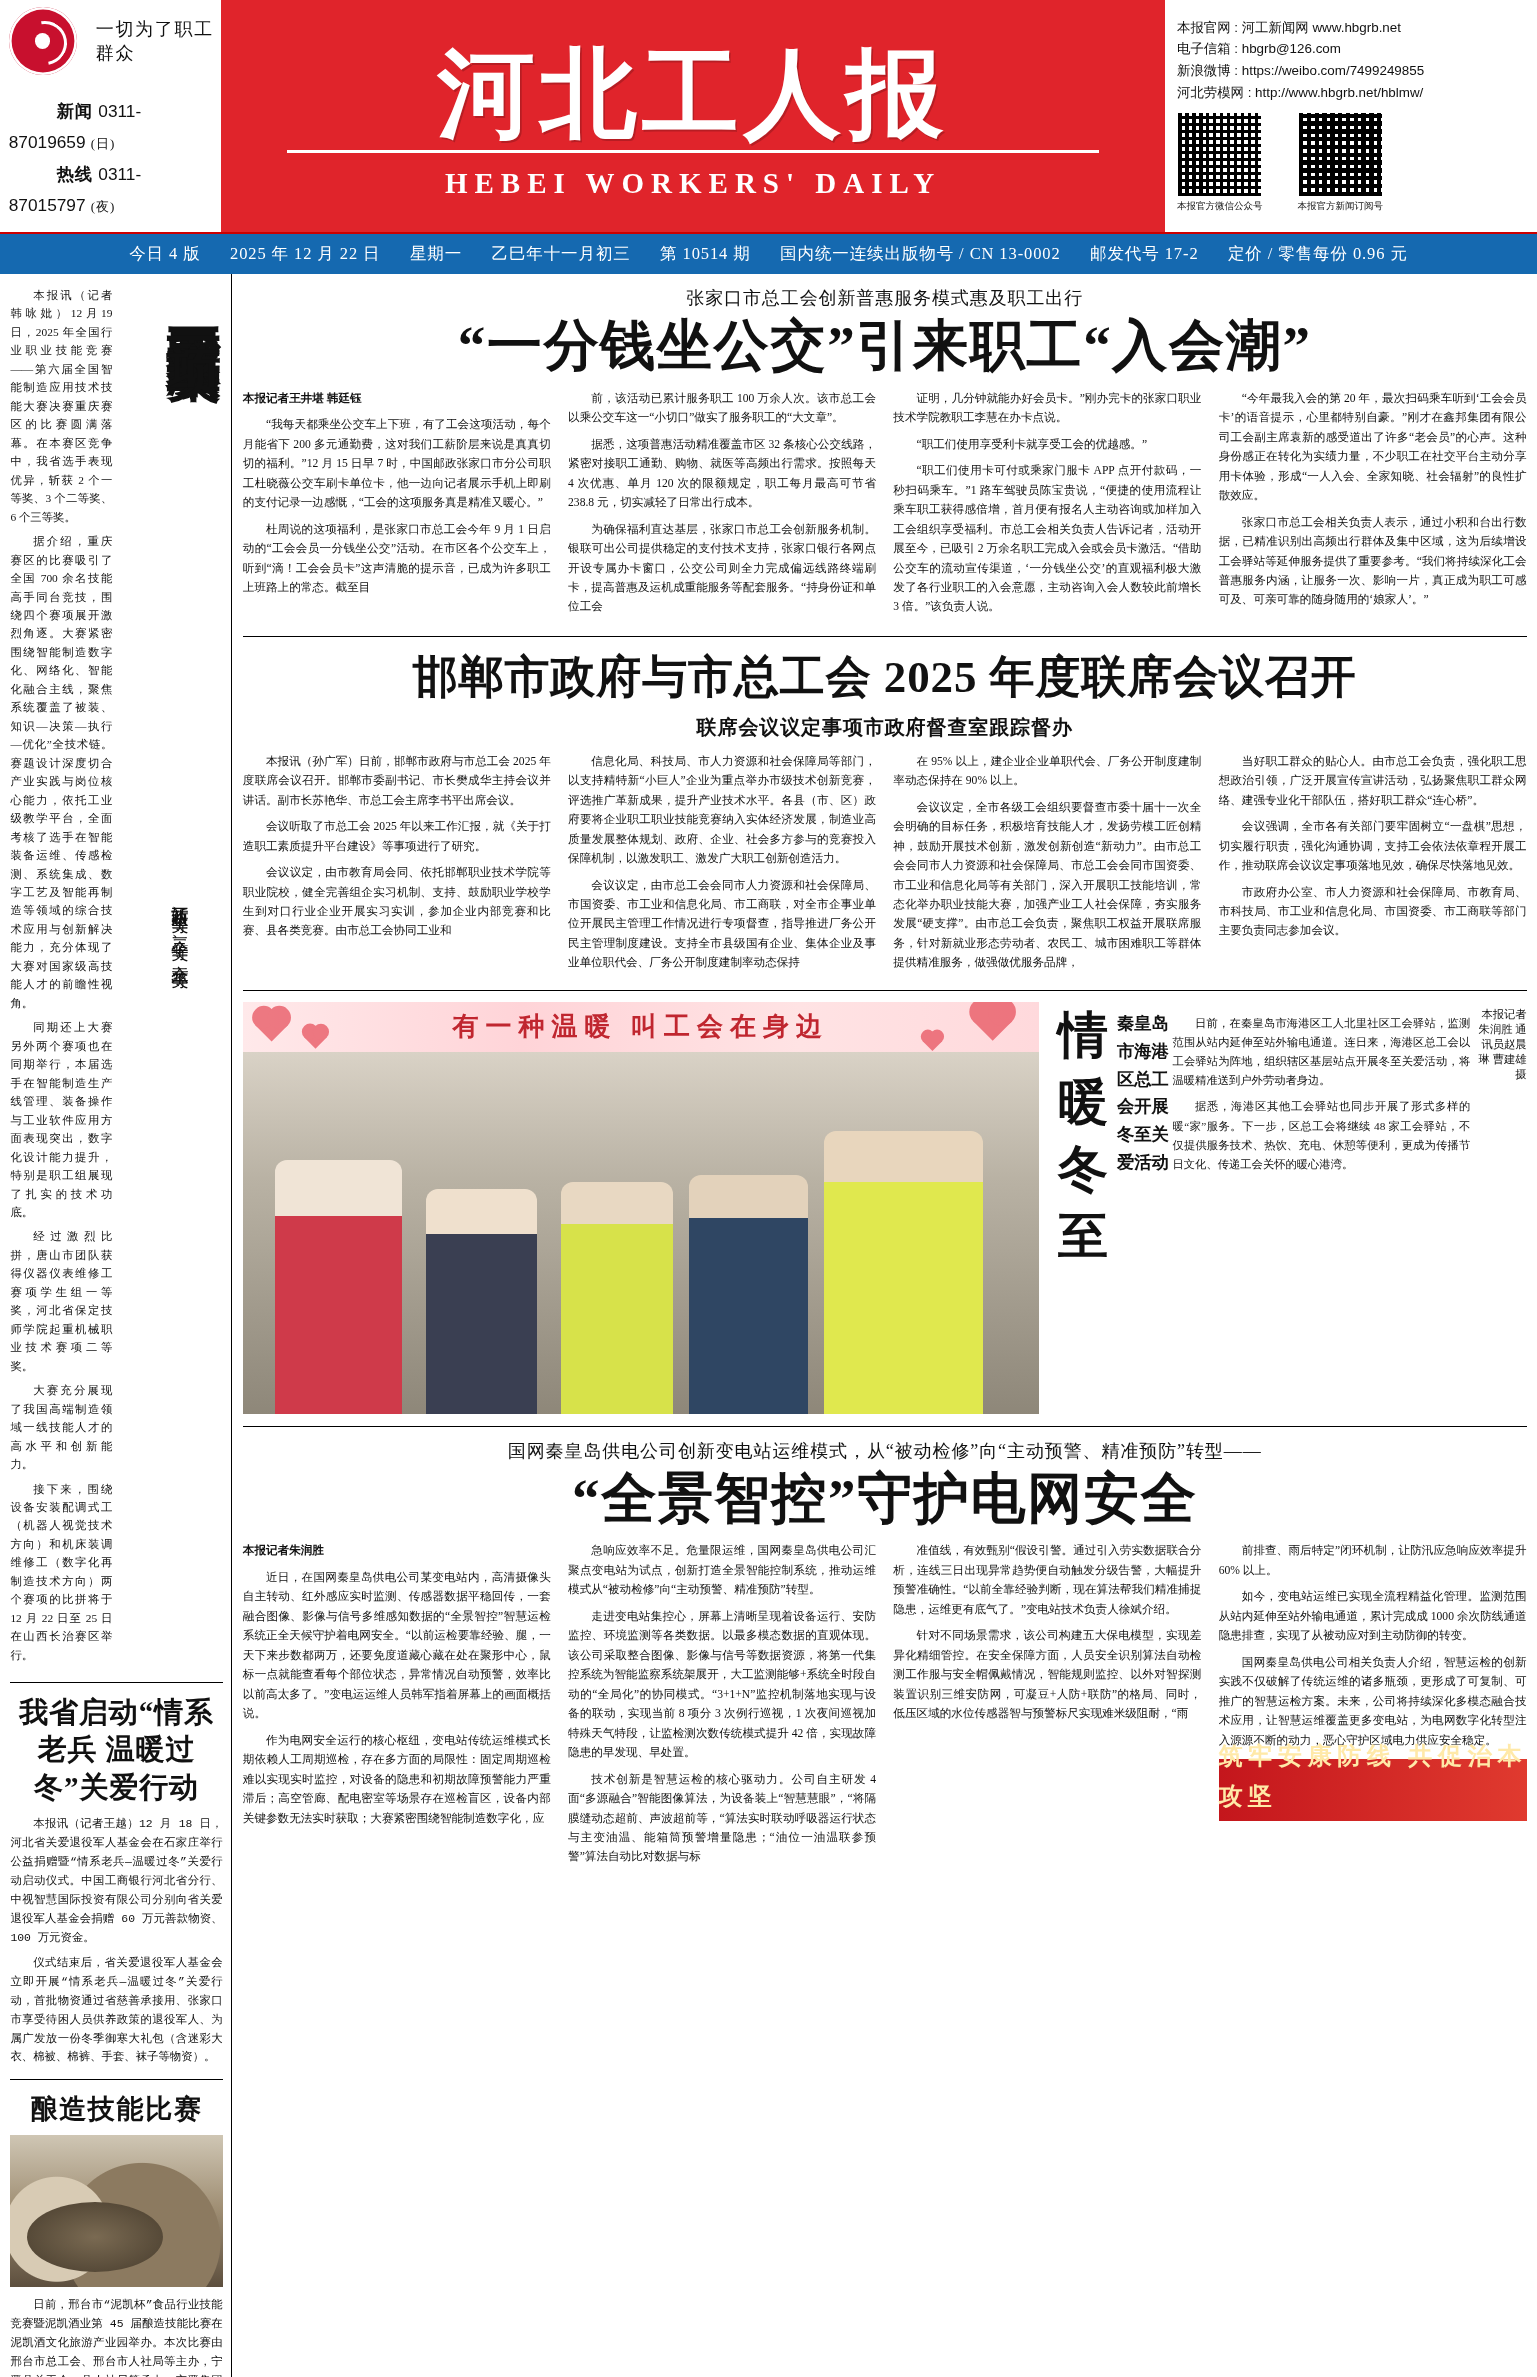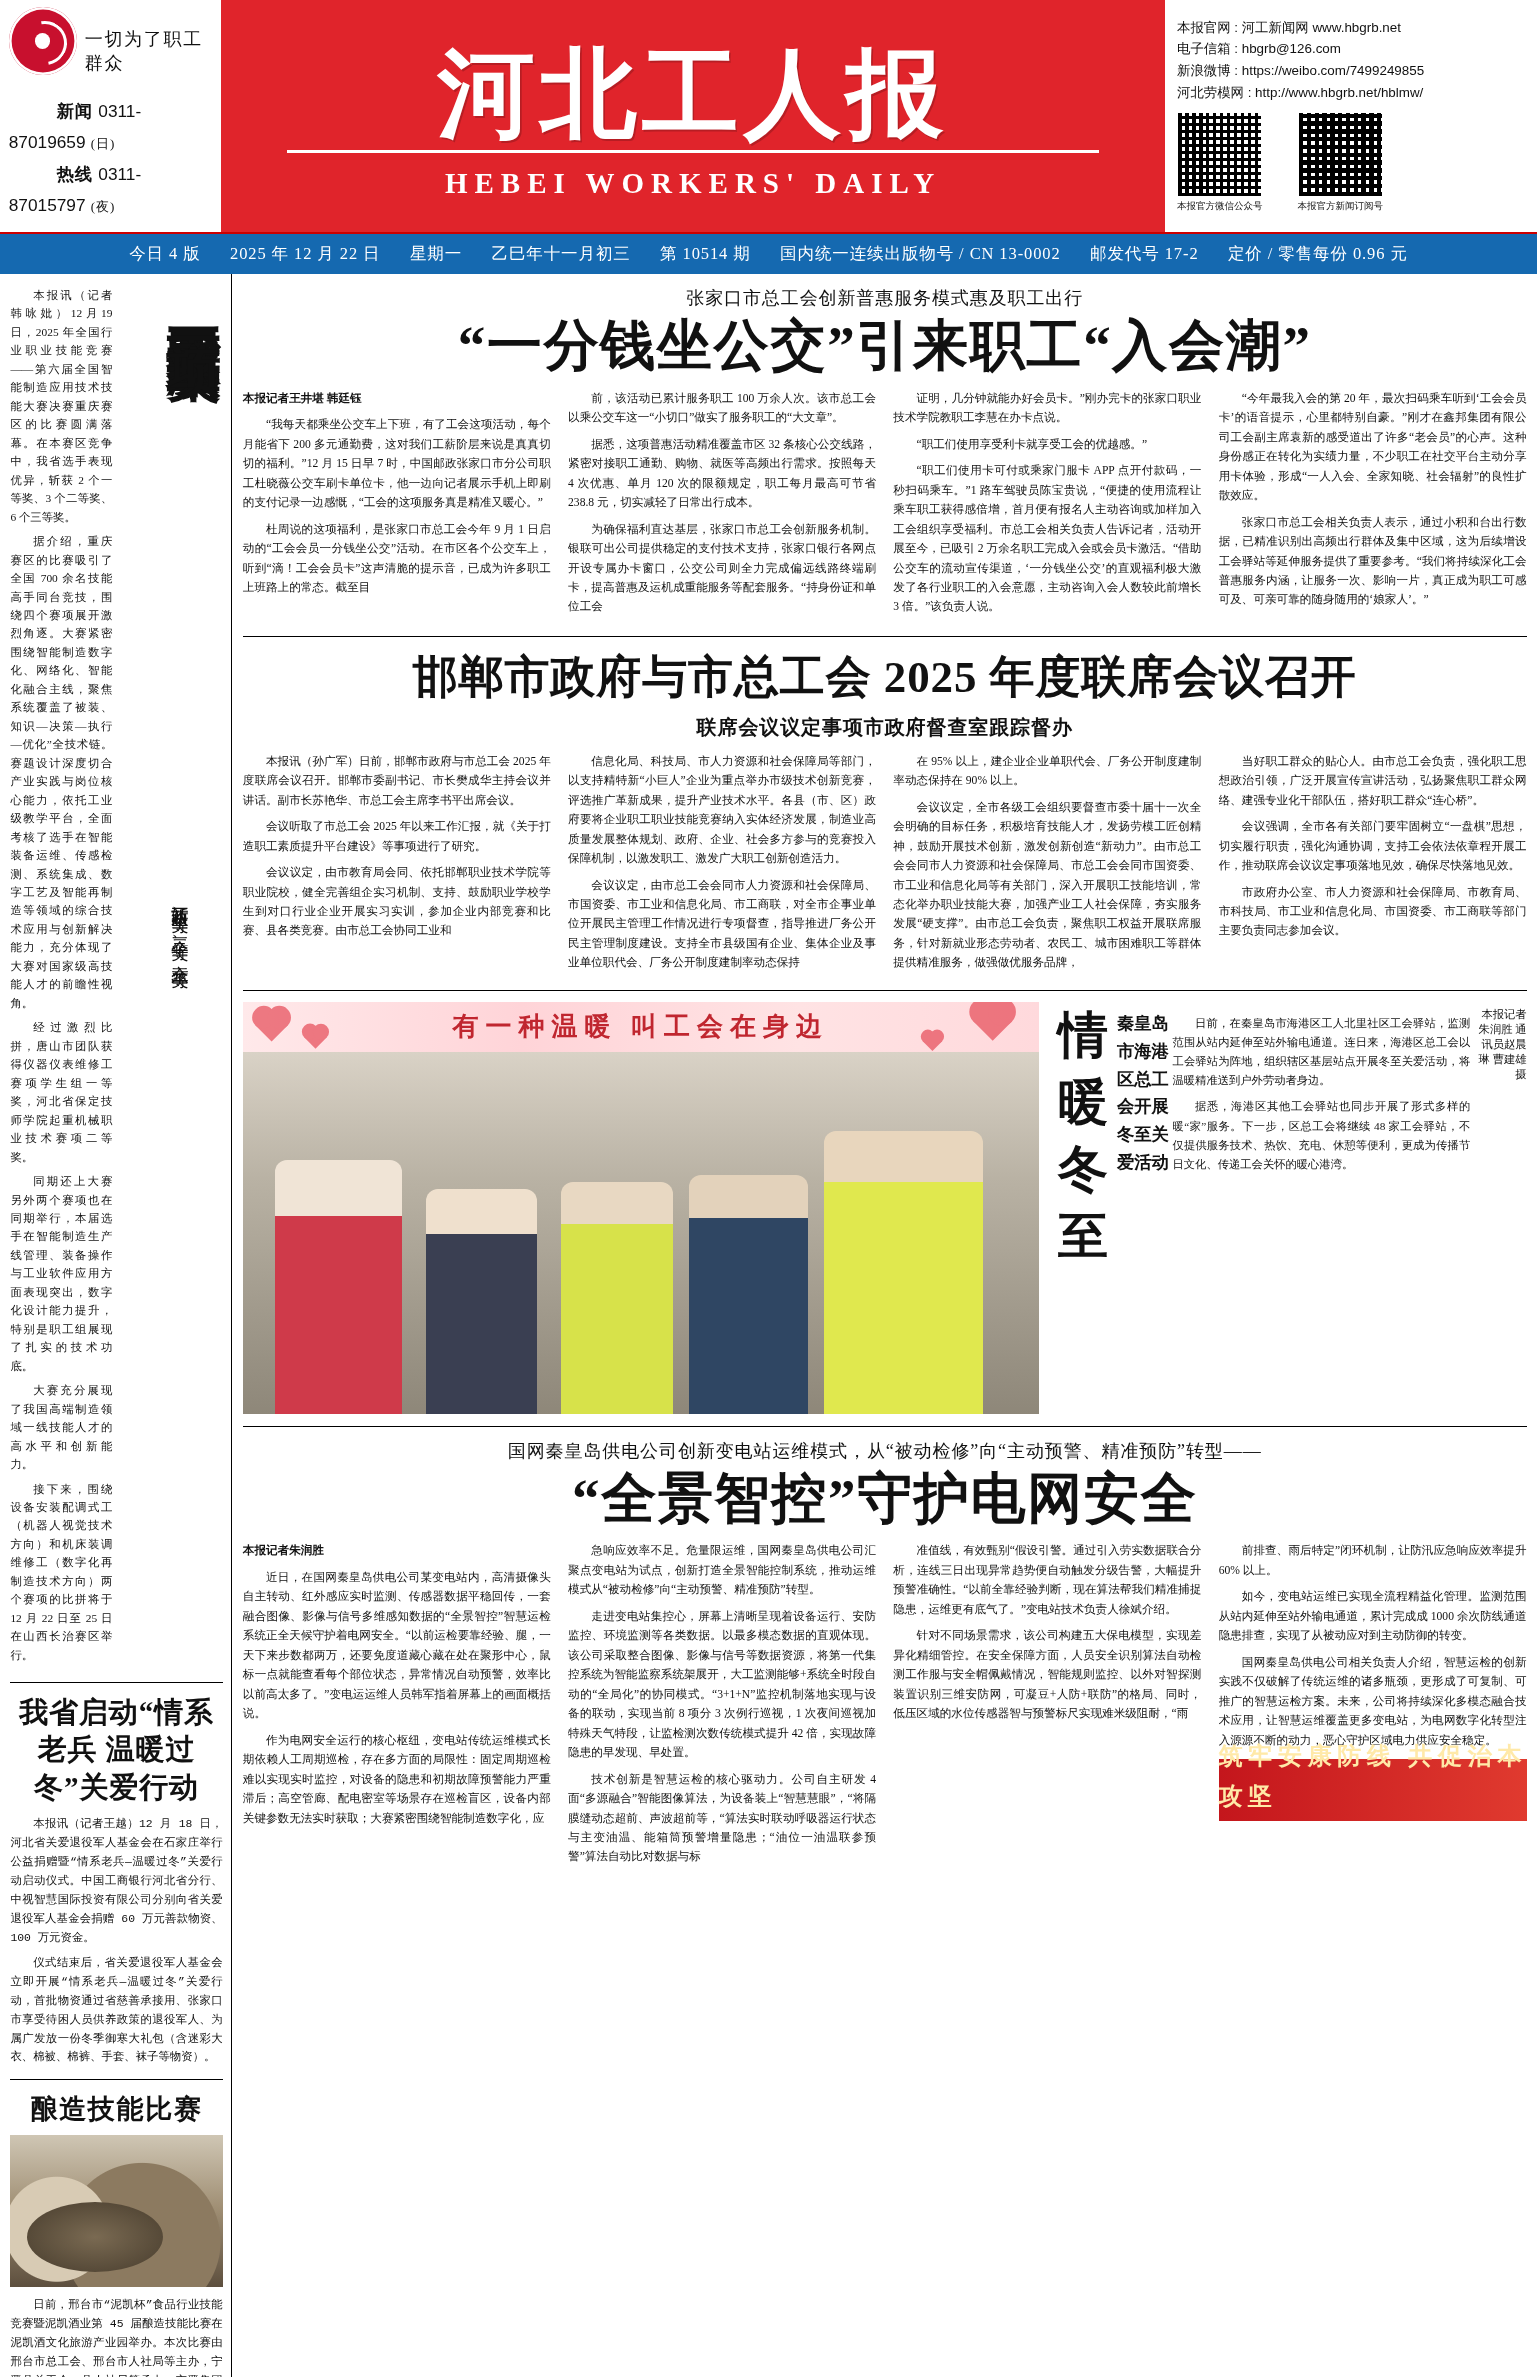--- a/index.html
+++ b/index.html
@@ -2,21 +2,21 @@
 <html style="font-size:14px"><head>
 <meta charset="utf-8">
 <style>
   html,body{margin:0;padding:0;background:#fff;}
   body{width:1537px;height:2377px;font-family:"Liberation Serif",serif;color:#111;}
   .page{width:1537px;height:2377px;position:relative;overflow:hidden;background:#fff;}
 
   
   .masthead{display:flex;align-items:stretch;height:232px;border-bottom:2.6px solid #c00;}
   .mh-left{width:221px;padding:7px 5.2px 0 8.7px;box-sizing:border-box;}
-  .logo-row{display:flex;align-items:flex-end;gap:8px;}
+  .logo-row{display:flex;align-items:center;gap:19px;}
   .logo-circle{width:68px;height:68px;border-radius:50%;background:#c8102e;position:relative;flex:0 0 auto;
     box-shadow:inset 0 0 0 2.6px #fff;}
   .logo-circle:after{content:"";position:absolute;left:14.7px;top:14px;width:38px;height:38px;border-radius:50%;
     border:3.5px solid #fff;border-left-color:transparent;border-bottom-color:transparent;transform:rotate(35deg);}
   .logo-circle:before{content:"";position:absolute;left:26px;top:26px;width:15.6px;height:15.6px;border-radius:50%;background:#fff;}
   .slogan{font-size:18px;letter-spacing:1.7px;color:#111;font-family:"Liberation Serif",serif;}
   .hotline{margin-top:21px;font-size:17.3px;line-height:1.75;letter-spacing:0.9px;}
   .hotline .lbl{font-weight:bold;margin-left:48px;}
   .hotline .num{font-family:"Liberation Sans",sans-serif;letter-spacing:0;}
   .hotline .suffix{font-size:13px;}
@@ -175,22 +175,22 @@
 
     <div class="col-left">
       <div class="leftwrap">
         <div>
           <div class="vtitle">我省团队拿下重庆站十一个奖项</div>
           <div class="vsub">斩获两个一等奖、三个二等奖、六个三等奖</div>
         </div>
         <div class="left-body">
           <p>本报讯（记者韩咏妣）12月19日，2025 年全国行业职业技能竞赛——第六届全国智能制造应用技术技能大赛决赛重庆赛区的比赛圆满落幕。在本赛区竞争中，我省选手表现优异，斩获 2 个一等奖、3 个二等奖、6 个三等奖。</p>
           <p>据介绍，重庆赛区的比赛吸引了全国 700 余名技能高手同台竞技，围绕四个赛项展开激烈角逐。大赛紧密围绕智能制造数字化、网络化、智能化融合主线，聚焦系统覆盖了被装、知识—决策—执行—优化”全技术链。赛题设计深度切合产业实践与岗位核心能力，依托工业级教学平台，全面考核了选手在智能装备运维、传感检测、系统集成、数字工艺及智能再制造等领域的综合技术应用与创新解决能力，充分体现了大赛对国家级高技能人才的前瞻性视角。</p>
+          <p>同期还上大赛另外两个赛项也在同期举行，本届选手在智能制造生产线管理、装备操作与工业软件应用方面表现突出，数字化设计能力提升，特别是职工组展现了扎实的技术功底。</p>
           <p>经过激烈比拼，唐山市团队获得仪器仪表维修工赛项学生组一等奖，河北省保定技师学院起重机械职业技术赛项二等奖。</p>
-          <p>同期还上大赛另外两个赛项也在同期举行，本届选手在智能制造生产线管理、装备操作与工业软件应用方面表现突出，数字化设计能力提升，特别是职工组展现了扎实的技术功底。</p>
           <p>大赛充分展现了我国高端制造领域一线技能人才的高水平和创新能力。</p>
           <p>接下来，围绕设备安装配调式工（机器人视觉技术方向）和机床装调维修工（数字化再制造技术方向）两个赛项的比拼将于 12 月 22 日至 25 日在山西长治赛区举行。</p>
         </div>
       </div>
 
       <hr class="thick">
 
       <div class="lhead">我省启动“情系老兵 温暖过冬”关爱行动</div>
       <div class="ltext">
         <p>本报讯（记者王越）12 月 18 日，河北省关爱退役军人基金会在石家庄举行公益捐赠暨“情系老兵—温暖过冬”关爱行动启动仪式。中国工商银行河北省分行、中视智慧国际投资有限公司分别向省关爱退役军人基金会捐赠 60 万元善款物资、100 万元资金。</p>

